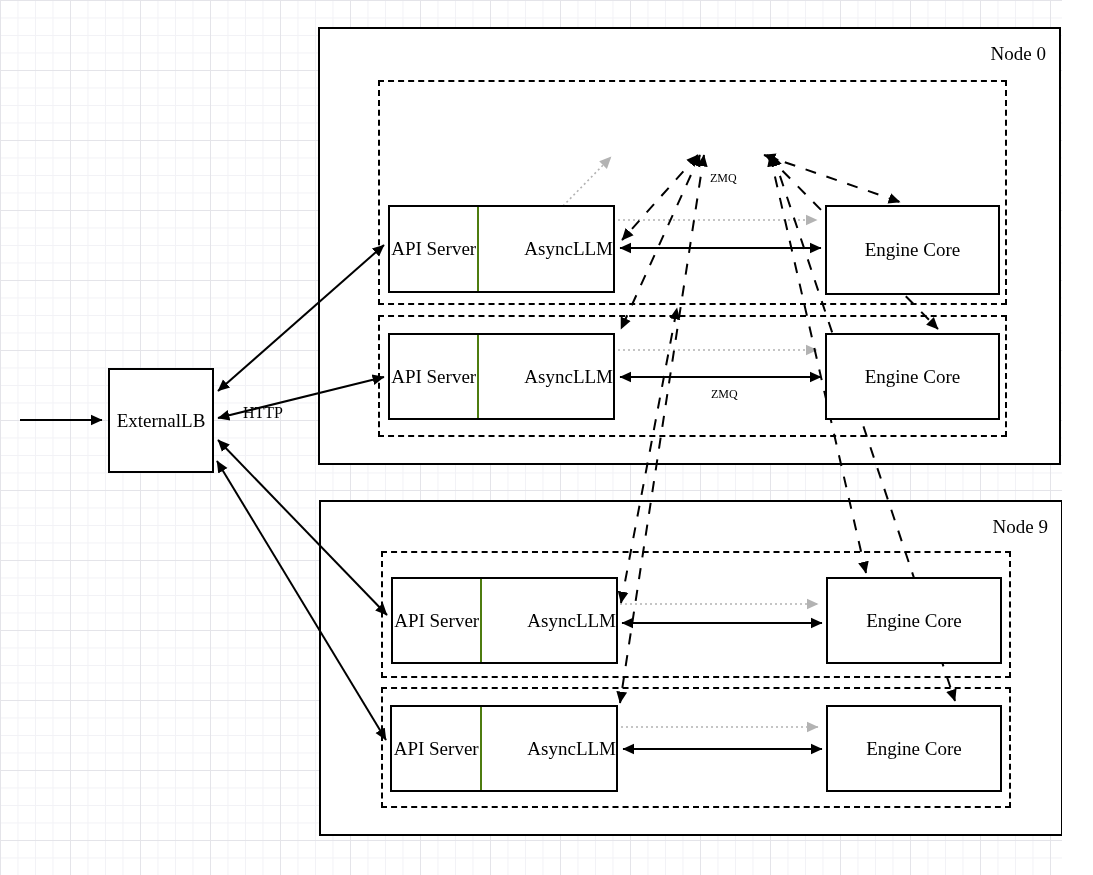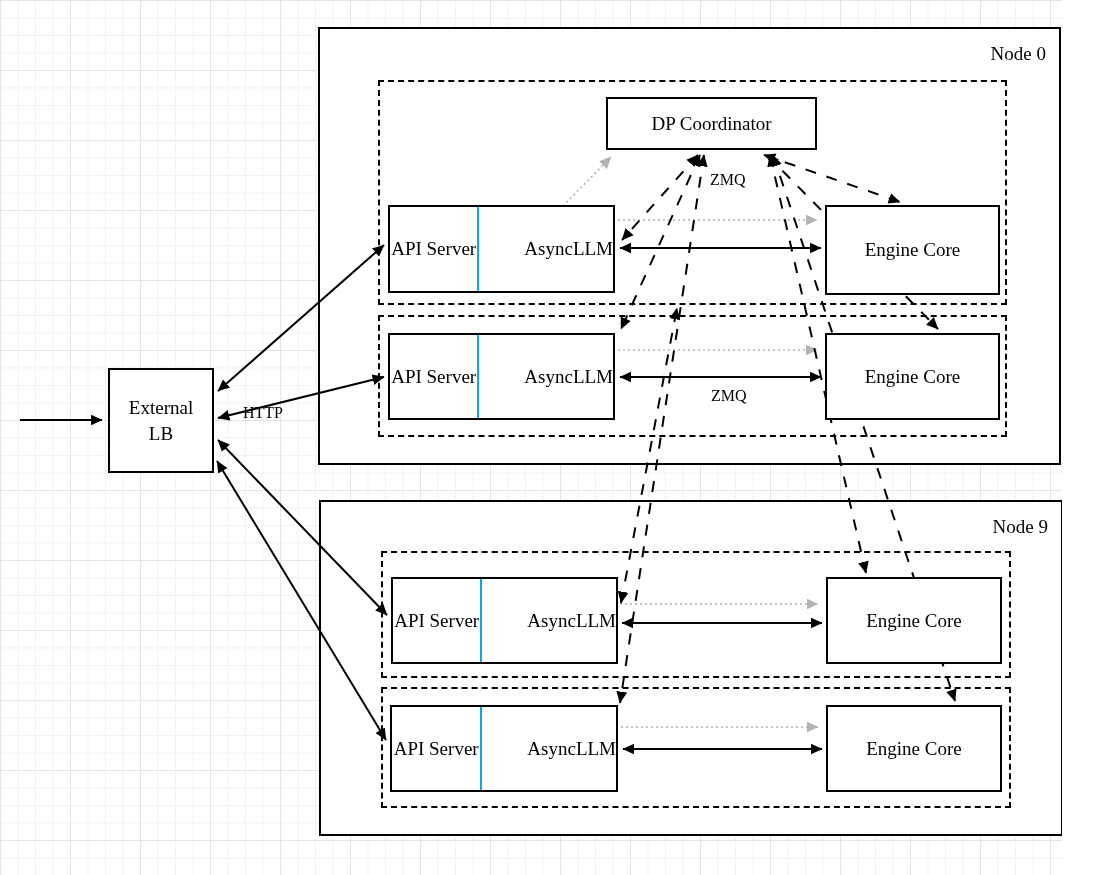--- a/index.html
+++ b/index.html
@@ -26,30 +26,30 @@
   .group{
     position:absolute;border:2px dashed #000;z-index:2;
   }
   .combo{
     position:absolute;display:flex;background:#fff;border:2px solid #000;z-index:10;
   }
   .cell{
     display:flex;align-items:center;justify-content:center;
     font-size:19px;white-space:nowrap;
   }
-  .cell.api{width:120px;border-right:2px solid #0ea5e9;}
+  .cell.api{width:120px;border-right:2px solid #4d7c0f;}
   .cell.llm{flex:1;padding-left:45px;}
   .solidbox{
     position:absolute;background:#fff;border:2px solid #000;z-index:10;
     display:flex;align-items:center;justify-content:center;
     font-size:19px;white-space:nowrap;
   }
-  .lb{flex-direction:column;line-height:26px;text-align:center;}
+  .lb{line-height:26px;text-align:center;}
   .edgelabel{
-    position:absolute;font-size:16px;z-index:12;background:transparent;
+    position:absolute;font-size:12px;z-index:12;background:transparent;
   }
   svg.wires{position:absolute;left:0;top:0;z-index:5;}
 </style>
 </head>
 <body>
 
 <div class="canvas">
 
   <div class="nodebox" style="left:318px;top:27px;width:739px;height:434px;">
     <div class="nodelabel">Node 0</div>
@@ -101,23 +101,20 @@
       <line x1="700" y1="155" x2="621" y2="329" marker-start="url(#ab)" marker-end="url(#ab)"></line>
       <line x1="704" y1="155" x2="620" y2="703" marker-start="url(#ab)" marker-end="url(#ab)"></line>
       <line x1="621" y1="603" x2="677" y2="308" marker-start="url(#ab)" marker-end="url(#ab)"></line>
       <line x1="764" y1="155" x2="900" y2="202" marker-start="url(#ab)" marker-end="url(#ab)"></line>
       <line x1="767" y1="155" x2="938" y2="329" marker-start="url(#ab)" marker-end="url(#ab)"></line>
       <line x1="770" y1="155" x2="866" y2="573" marker-start="url(#ab)" marker-end="url(#ab)"></line>
       <line x1="773" y1="155" x2="955" y2="701" marker-start="url(#ab)" marker-end="url(#ab)"></line>
     </g>
   </svg>
 
-  <div class="solidbox" style="left:606px;top:97px;width:207px;height:49px;">
-    <span>DP Coordinator</span>
-  </div>
 
   <div class="solidbox lb" style="left:108px;top:368px;width:102px;height:101px;">
     <span>External</span>
     <span>LB</span>
   </div>
 
   <div class="combo" style="left:388px;top:205px;width:223px;height:84px;">
     <div class="cell api">API Server</div>
     <div class="cell llm">AsyncLLM</div>
   </div>

